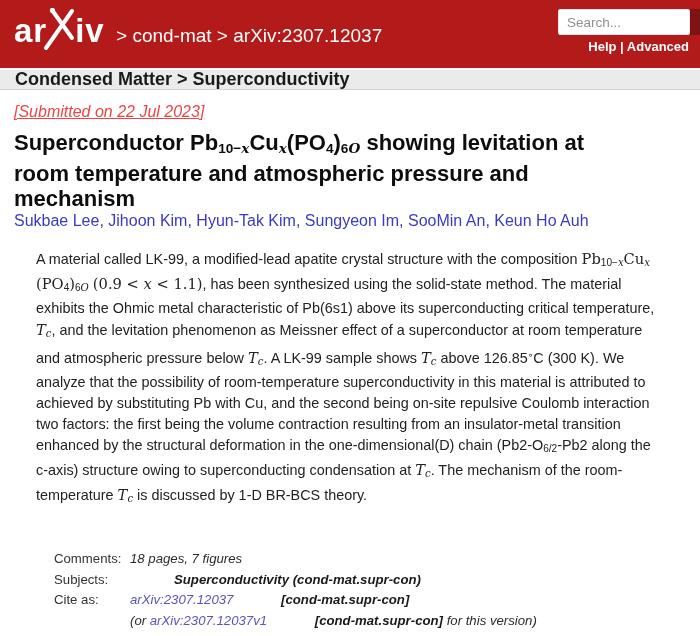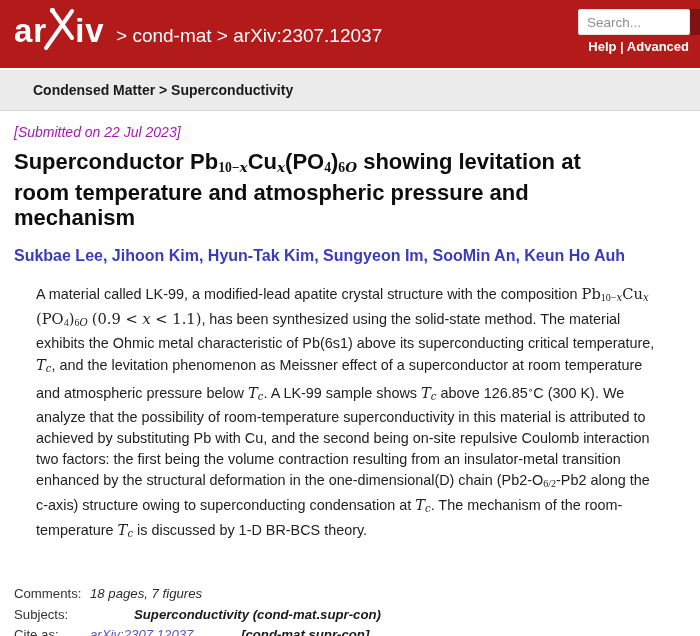--- a/index.html
+++ b/index.html
@@ -6,57 +6,57 @@
   html,body { width:700px; height:636px; overflow:hidden; background:#fff;
               font-family:"Liberation Sans", sans-serif; }
 
   
   .topbar { position:relative; height:68px; background:var(--arxiv-red,#b31b1b); }
   .logo-area { position:absolute; left:14px; top:8px; display:flex; align-items:baseline; color:#fff; }
   .logo { display:inline-flex; align-items:baseline; font-weight:bold; font-size:33px; line-height:1; color:#fff; letter-spacing:1px; cursor:pointer; }
   .logo .xglyph { width:26px; height:34px; overflow:visible; margin:0 1px -6px 1px; }
   .breadcrumb { font-size:19px; margin-left:6px; color:#fff; }
   .topbar .tk-a { color:#fff; text-decoration:none; }
-  .search-input { position:absolute; top:9px; right:10px; width:112px; height:26px;
+  .search-input { position:absolute; top:9px; right:10px; width:132px; height:26px;
                   border:1px solid #e6e6e6; border-radius:2px; padding:0 8px; font-size:13.5px;
                   font-family:"Liberation Sans", sans-serif; color:#333; outline:none; }
   .search-input::placeholder { color:#8f8f8f; }
   .search-btn { position:absolute; top:9px; right:0; width:10px; height:26px;
                 background:var(--search-button-red,#7f1212); border:none; cursor:pointer; }
   .help-row { position:absolute; top:39px; right:11px; font-size:13px; font-weight:bold; color:#fff; }
   .help-row a { color:#ffffff; text-decoration:none; }
 
   
-  .subject-bar { height:43px; background:var(--subject-bar-bg,#ebebeb); border-top:2px solid #fff;
+  .subject-bar { height:22px; background:var(--subject-bar-bg,#ebebeb); border-top:2px solid #fff;
                  border-bottom:1px solid #d4d4d4; display:flex; align-items:center;
-                 padding-left:33px; font-size:14px; font-weight:bold; color:#1a1a1a; }
+                 padding-left:15px; font-size:18px; font-weight:bold; color:#1a1a1a; }
 
   
   .content { padding:13px 14px 0 14px; }
-  .submitted { font-size:14px; font-style:italic; color:#a21caf; margin-bottom:9px; }
+  .submitted { font-size:16px; font-style:italic; color:#ef4444; margin-bottom:9px;text-decoration:underline; }
   .title { font-size:22px; line-height:25px; font-weight:bold; color:#0d0d0d; }
   .title .tk-sub, .title .tk-subi { font-size:0.62em; }
-  .authors { margin-top:17px; font-size:16px; color:var(--author-link,#3b3bbd);font-weight:bold; }
+  .authors { margin-top:1px; font-size:16px; color:var(--author-link,#3b3bbd); }
   .authors a { color:var(--author-link,#3b3bbd); text-decoration:none; }
 
   .abstract { margin:18px 22px 0 22px; font-size:14.4px; line-height:21px; color:#222; }
   .abstract .line { white-space:nowrap; }
 
   
   .tk-m  { font-family:"DejaVu Serif", serif; font-size:1.02em; }
   .tk-mi { font-family:"DejaVu Serif", serif; font-size:1.02em; font-style:italic; }
-  .tk-sub  { font-family:Liberation Serif, serif; font-size:0.70em; vertical-align:-0.22em; }
+  .tk-sub  { font-family:Liberation Sans, sans-serif; font-size:0.70em; vertical-align:-0.22em; }
   .tk-subi { font-family:"DejaVu Serif", serif; font-size:0.70em; vertical-align:-0.22em; font-style:italic; }
   .tk-sup  { font-size:0.62em; vertical-align:0.55em; }
   .tk-b  { font-weight:bold; color:#1a1a1a;margin-left:44px; }
 
   
   .meta { margin-top:40px; font-size:13.2px; color:#2b2b2b; }
   .meta-row { display:flex; line-height:20.5px; }
-  .meta-label { width:76px; flex:none; color:#333; }
+  .meta-label { width:76px; flex:none; color:#333;margin-left:40px; }
   .meta-value { flex:1;font-style:italic; }
   .meta-value .tk-a { color:var(--cite-link,#5b54c0); text-decoration:none; }
 </style>
 </head>
 <body>
 
 <header class="topbar">
   <div class="logo-area">
     <a class="logo">
       <span>ar</span>

